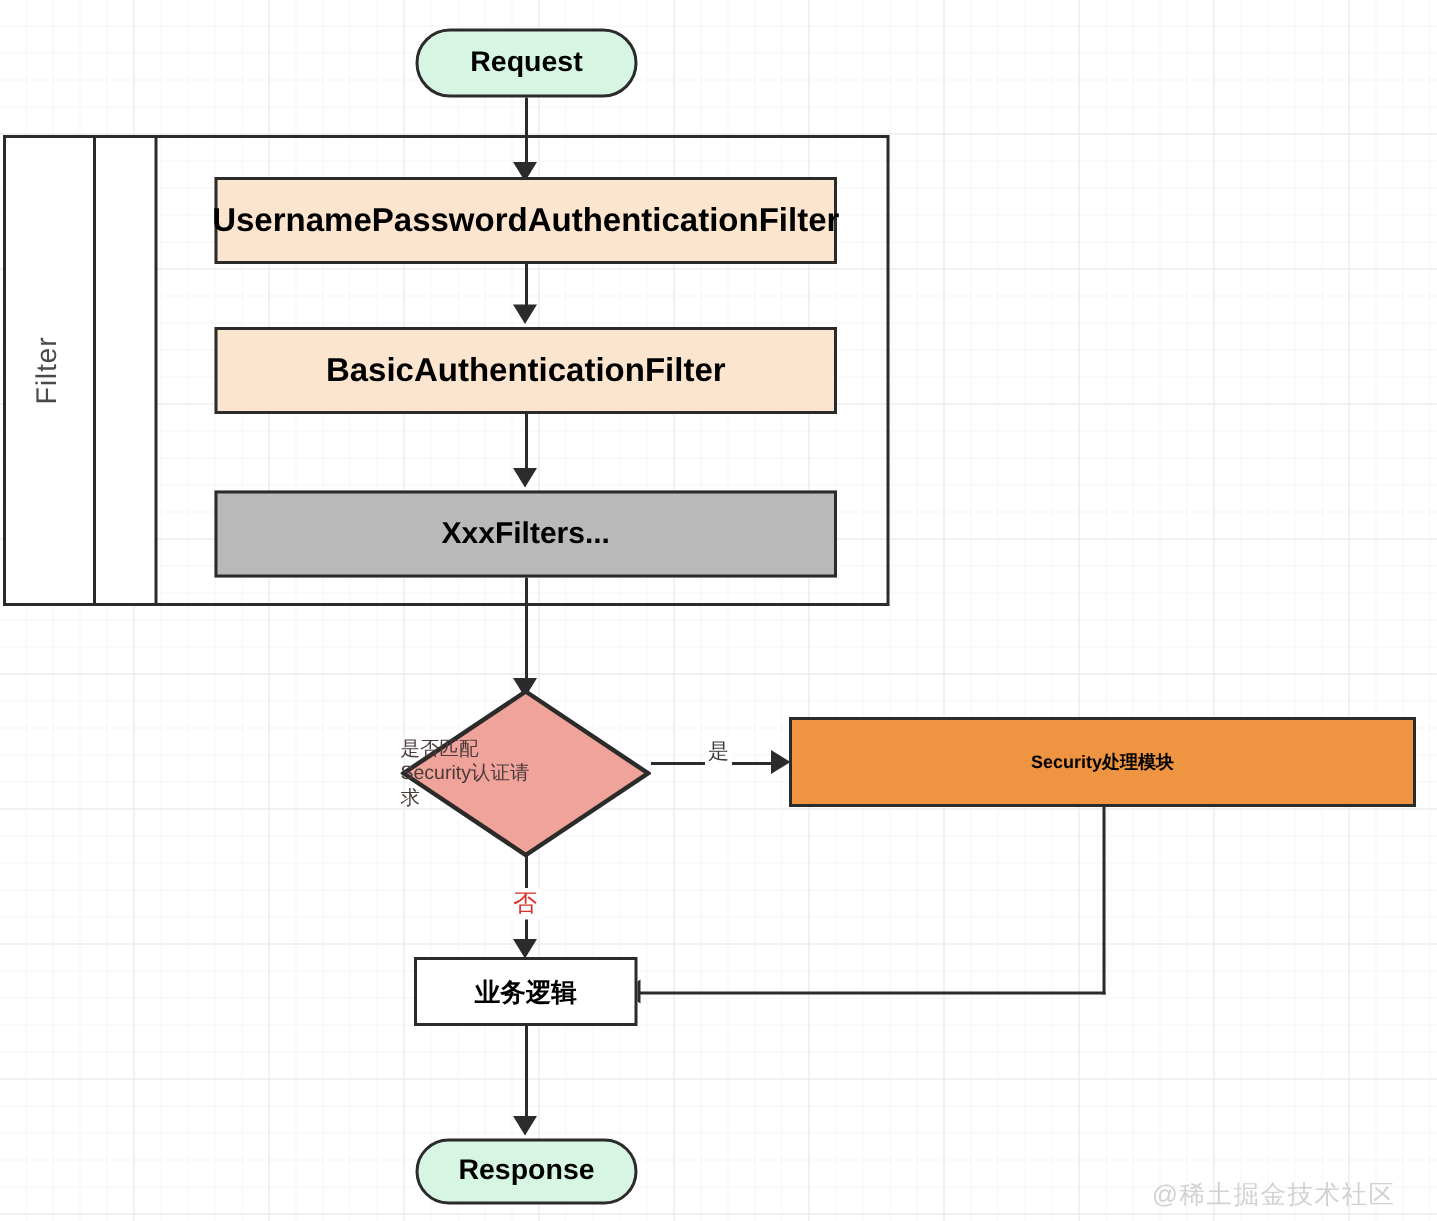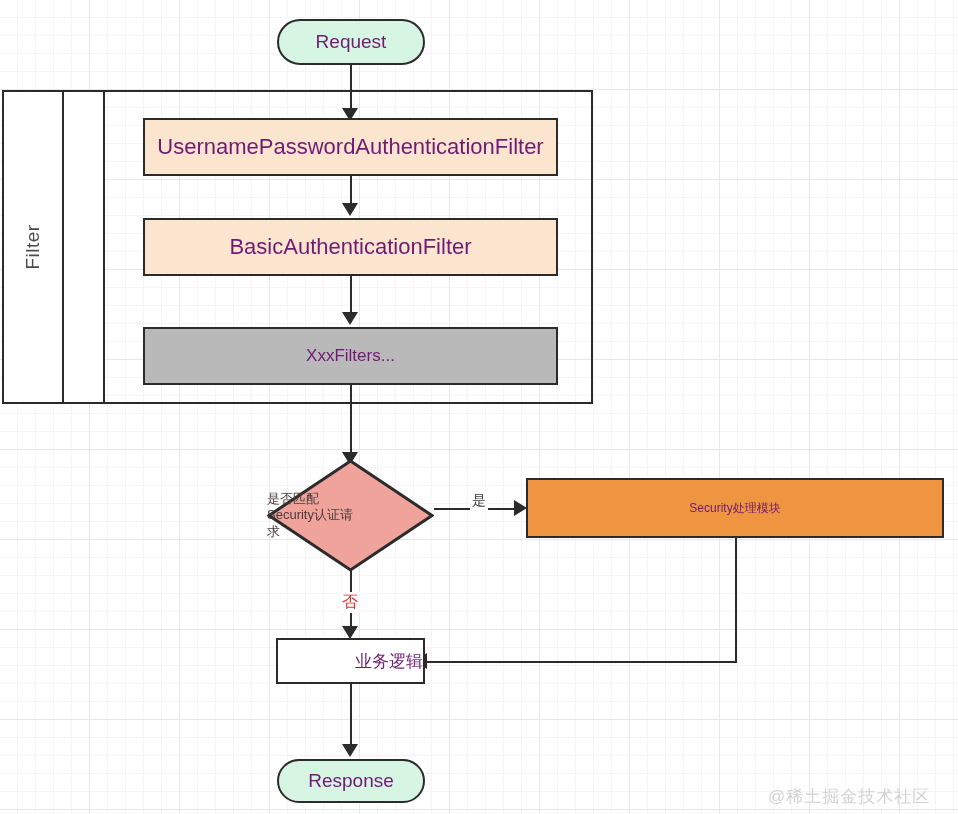--- a/index.html
+++ b/index.html
@@ -28,38 +28,39 @@
   }
 
   
   .node {
     position: absolute;
     box-sizing: border-box;
     display: flex;
     align-items: center;
     justify-content: center;
     text-align: center;
-    color: #701a75;
+    color: #000000;
     border: 2px solid #2b2b2b;
+    font-weight: bold;
   }
 
   .stadium {
     border-radius: 999px;
     background: #d7f5e3;
     font-size: 19px;
   }
 
   .filter-box {
     background: #fbe5ce;
     font-size: 22px;
   }
 
   .gray-box {
     background: #b9b9b9;
-    font-size: 17px;
+    font-size: 20px;
   }
 
   .orange-box {
     background: #ef9542;
     font-size: 12px;
   }
 
   .plain-box {
     background: #ffffff;
     font-size: 17px;
@@ -229,21 +230,21 @@
   </div>
 
   <div class="vline" style="left:735px; top:538px; height:125px;"></div>
   <div class="hline" style="left:425px; top:661px; width:312px;"></div>
   <div class="arrow-left" style="left:414px; top:653px;"></div>
 
   <div class="vline" style="left:350px; top:568px; height:68px;"></div>
   <div class="arrow-down" style="left:342px; top:626px;"></div>
   <div class="edge-label no" style="left:340px; top:592px;">否</div>
 
-  <div class="node plain-box" style="left:276px; top:638px; width:149px; height:46px;justify-content:flex-end;">
+  <div class="node plain-box" style="left:276px; top:638px; width:149px; height:46px;">
     <span>业务逻辑</span>
   </div>
 
   <div class="vline" style="left:350px; top:684px; height:66px;"></div>
   <div class="arrow-down" style="left:342px; top:744px;"></div>
 
   <div class="node stadium" style="left:277px; top:759px; width:148px; height:44px;">
     <span>Response</span>
   </div>
 

